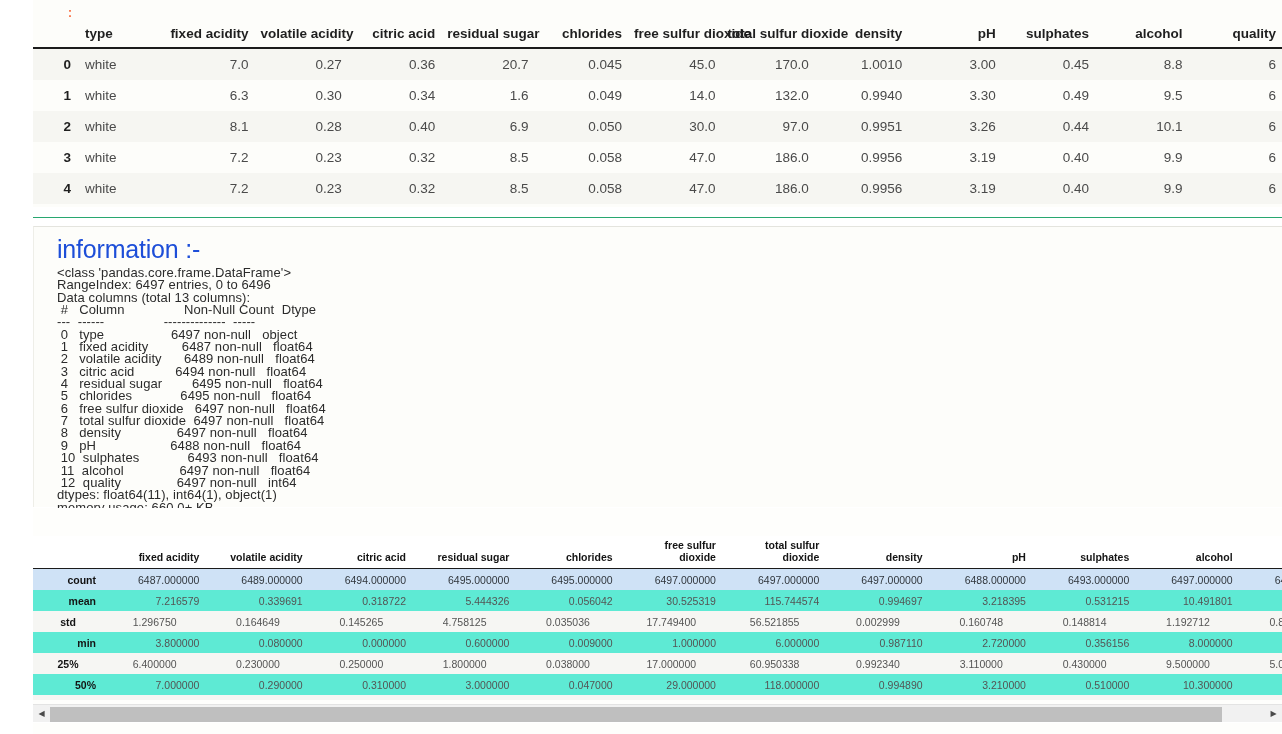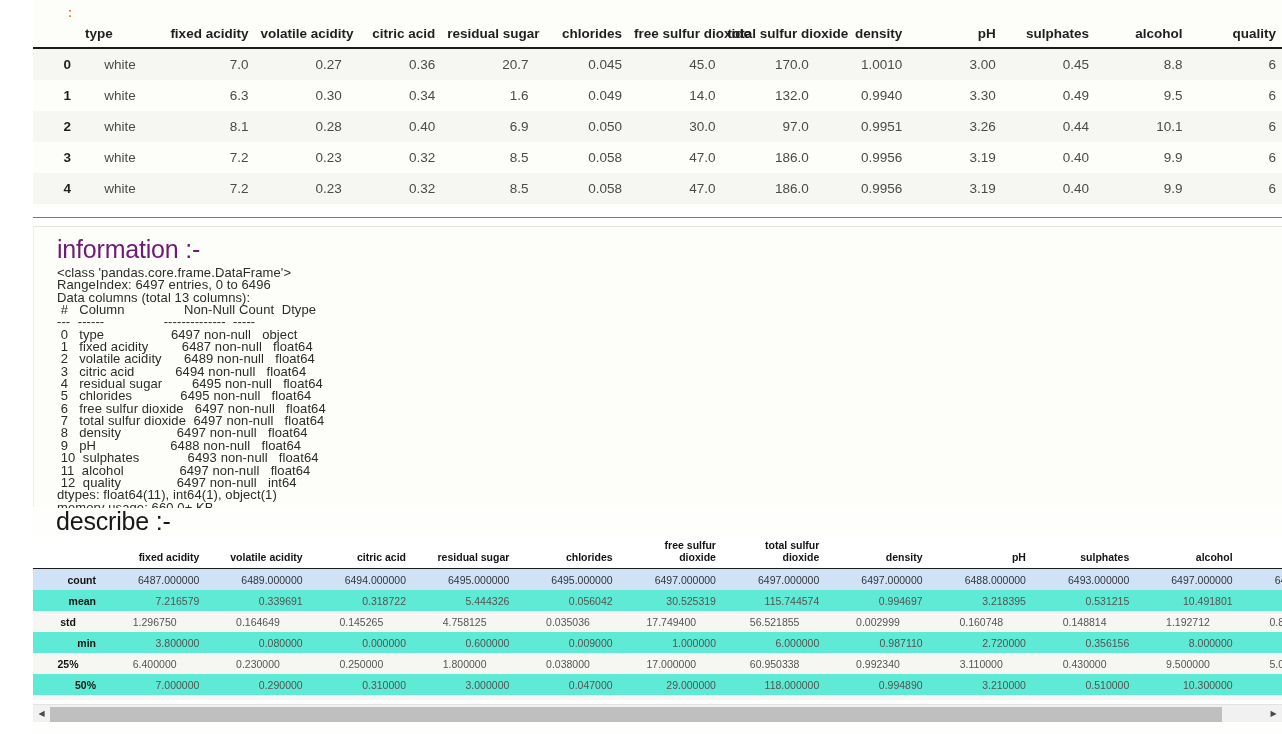--- a/index.html
+++ b/index.html
@@ -61,21 +61,21 @@
     white-space: nowrap;
     color: #4a4a4a;
     font-size: 13.5px;
   }
   table.head-df tbody td.idx {
     font-weight: 700;
     color: #1f1f1f;
     text-align: right;
     padding-right: 8px;
   }
-  table.head-df tbody td.type { text-align: center; }
+  table.head-df tbody td.type { text-align: left; }
   table.head-df tbody tr.odd td { background: #f6f6f2; }
   table.head-df tbody tr.even td { background: #fdfdfa; }
 
   .green-divider {
     position: absolute;
     left: 33px; top: 217px;
     width: 1249px; height: 0;
     border-top: 1.6px solid #28a770;
   }
 
@@ -84,21 +84,21 @@
     position: absolute;
     left: 33px; top: 226px;
     width: 1249px; height: 280px;
     background: #fdfdfa;
     border-top: 1px solid #e4e4de;
     border-left: 1px solid #eeeee8;
   }
   .sec-title {
     font-family: "Liberation Sans", sans-serif;
     font-weight: 400;
-    color: #701a75;
+    color: #1d4ed8;
     font-size: 25px;
     line-height: 28px;
     margin: 0;
     padding: 8px 0 0 23px;
     letter-spacing: -0.2px;
   }
   pre.info-pre {
     margin: 4px 0 0 23px;
     font-family: Liberation Sans, sans-serif;
     font-size: 13px;
@@ -342,21 +342,20 @@
  8   density               6497 non-null   float64
  9   pH                    6488 non-null   float64
  10  sulphates             6493 non-null   float64
  11  alcohol               6497 non-null   float64
  12  quality               6497 non-null   int64  
 dtypes: float64(11), int64(1), object(1)
 memory usage: 660.0+ KB</pre>
   </div>
 
   <div class="desc-panel">
-    <h2 class="desc-title">describe :-</h2>
 
     <div class="desc-scroll">
       <table class="desc-df">
         <thead>
           <tr>
             <th class="stat-h"></th>
             <th>fixed acidity</th>
             <th>volatile acidity</th>
             <th>citric acid</th>
             <th>residual sugar</th>

